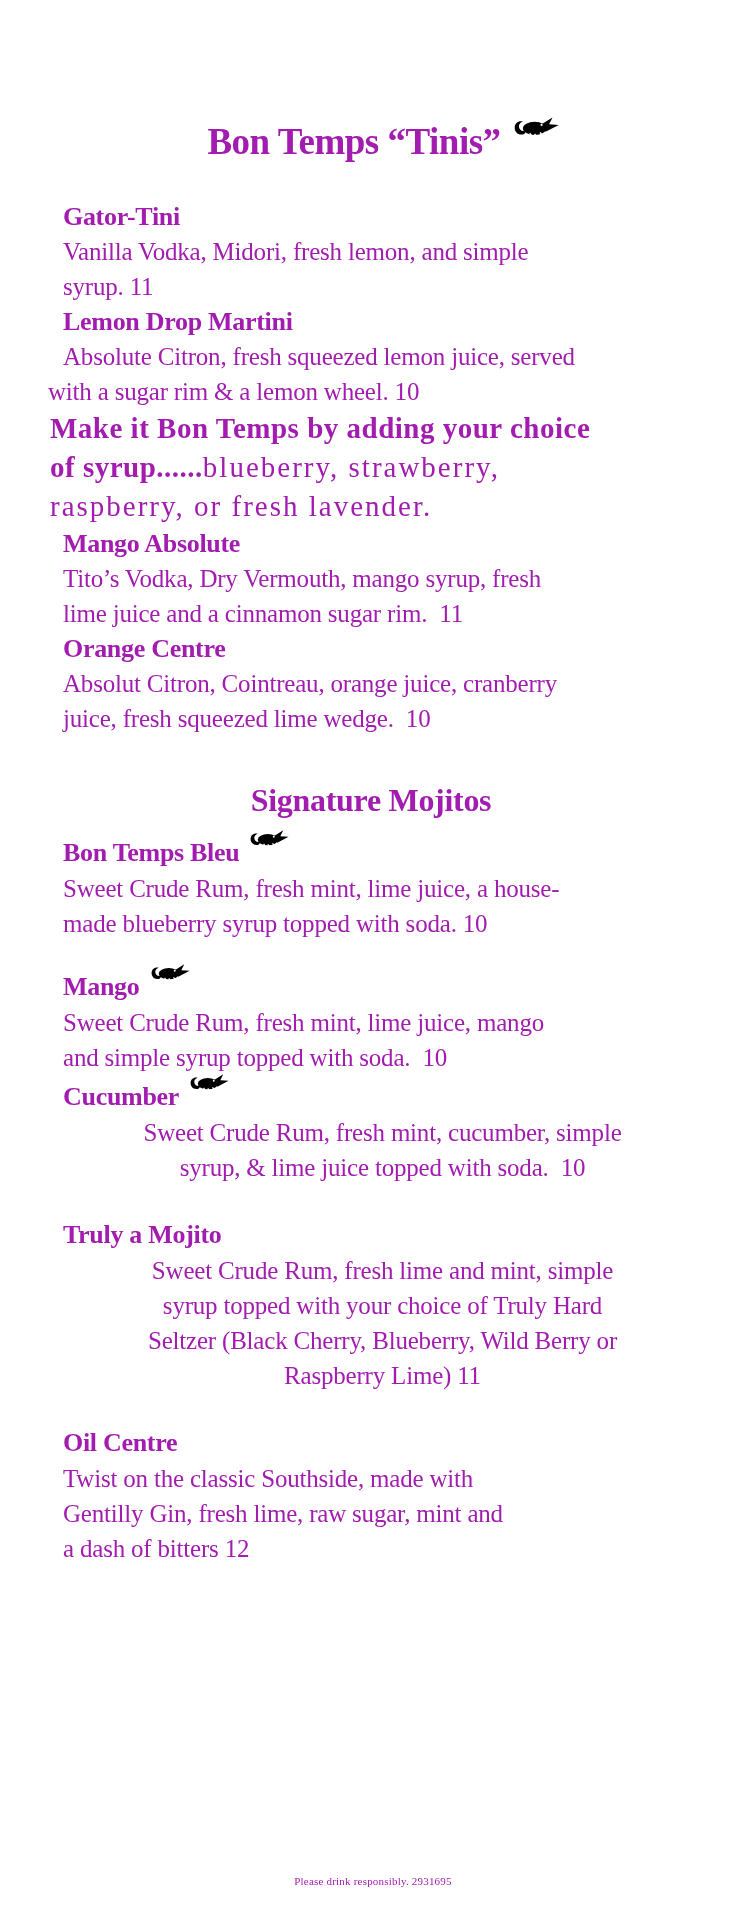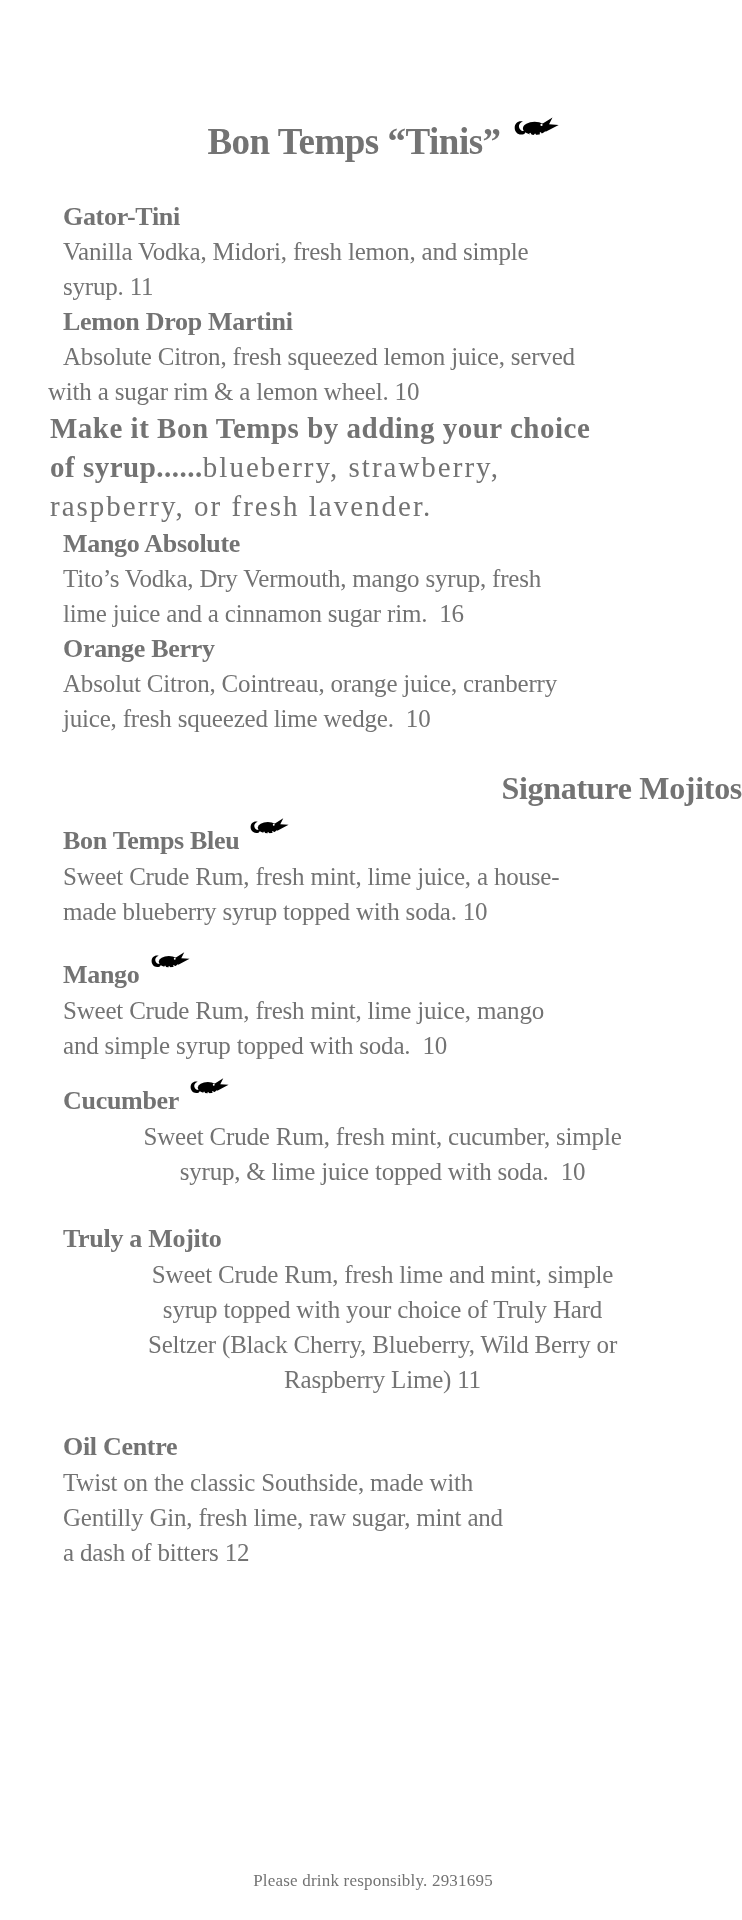--- a/index.html
+++ b/index.html
@@ -2,21 +2,21 @@
 <html><head>
 <meta charset="utf-8">
 <style>
   html, body { margin: 0; padding: 0; background: #ffffff; }
   .page {
     position: relative;
     width: 742px;
     height: 1920px;
     margin: 0 auto;
     background: #ffffff;
-    color: #737373;
+    color: #a21caf;
     font-family: "Liberation Serif", "DejaVu Serif", serif;
     box-sizing: border-box;
     padding: 120px 40px 0 63px;
     overflow: hidden;
   }
 
   
   .menu-title {
     display: flex;
     justify-content: center;
@@ -28,22 +28,22 @@
     font-weight: bold;
     line-height: 43px;
     letter-spacing: -0.5px;
     white-space: nowrap;
   }
   .menu-title .gator-wrap { margin-top: -4px; }
 
   
   .section-title {
     display: flex;
-    justify-content: flex-end;
-    margin: 32px -40px 15px -63px;
+    justify-content: center;
+    margin: 44px -40px 15px -63px;
     font-size: 32px;
     font-weight: bold;
     line-height: 40px;
     letter-spacing: -0.3px;
   }
 
   
   .item-name {
     font-size: 26px;
     font-weight: bold;
@@ -56,21 +56,21 @@
   .item-name .gator-wrap { margin-top: -6px; }
   .item-desc {
     font-size: 25px;
     line-height: 35px;
     white-space: pre-wrap;
     letter-spacing: -0.2px;
   }
   .outdent { margin-left: -15px; text-indent: 15px; }
 
   .mojito-item { margin-bottom: 28px; }
-  .mb-20 { margin-bottom: 20px; }
+  .mb-20 { margin-bottom: 4px; }
   .mb-32 { margin-bottom: 32px; text-align: center; }
   .mb-0  { margin-bottom: 8px; }
 
   .section2-head { line-height: 36px; }
 
   
   .note {
     margin-left: -13px;
     font-weight: bold;
     font-size: 29px;
@@ -84,21 +84,21 @@
 
   .gator-wrap { display: inline-block; flex: 0 0 auto; }
   .gator-wrap svg { display: block; }
 
   .footer {
     position: absolute;
     left: 4px;
     right: 0;
     top: 1871px;
     text-align: center;
-    font-size: 17px;
+    font-size: 11px;
     line-height: 20px;
     letter-spacing: 0.2px;
   }
 </style>
 </head>
 <body>
 
 <div class="page">
 
   <div class="menu-title">
@@ -141,25 +141,25 @@
       <span>of syrup......</span><span class="light">blueberry, strawberry,</span>
     </div>
     <div>
       <span class="light">raspberry, or fresh lavender.</span>
     </div>
   </div>
 
   <div>
     <div class="item-name">Mango Absolute</div>
     <div class="item-desc">Tito’s Vodka, Dry Vermouth, mango syrup, fresh
-lime juice and a cinnamon sugar rim.  16</div>
-  </div>
-
-  <div>
-    <div class="item-name">Orange Berry</div>
+lime juice and a cinnamon sugar rim.  11</div>
+  </div>
+
+  <div>
+    <div class="item-name">Orange Centre</div>
     <div class="item-desc">Absolut Citron, Cointreau, orange juice, cranberry
 juice, fresh squeezed lime wedge.  10</div>
   </div>
 
   <div class="section-title">
     <span>Signature Mojitos</span>
   </div>
 
   <div class="mojito-item">
     <div class="item-name section2-head">

